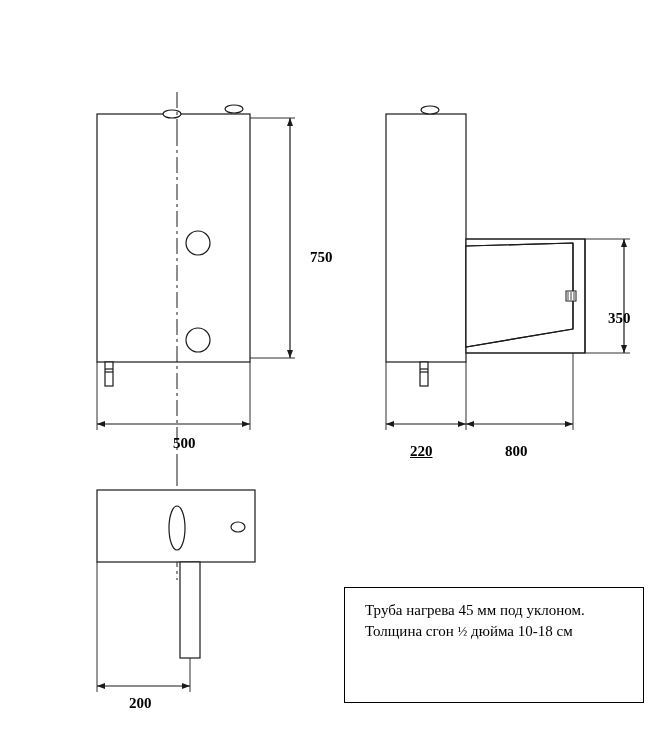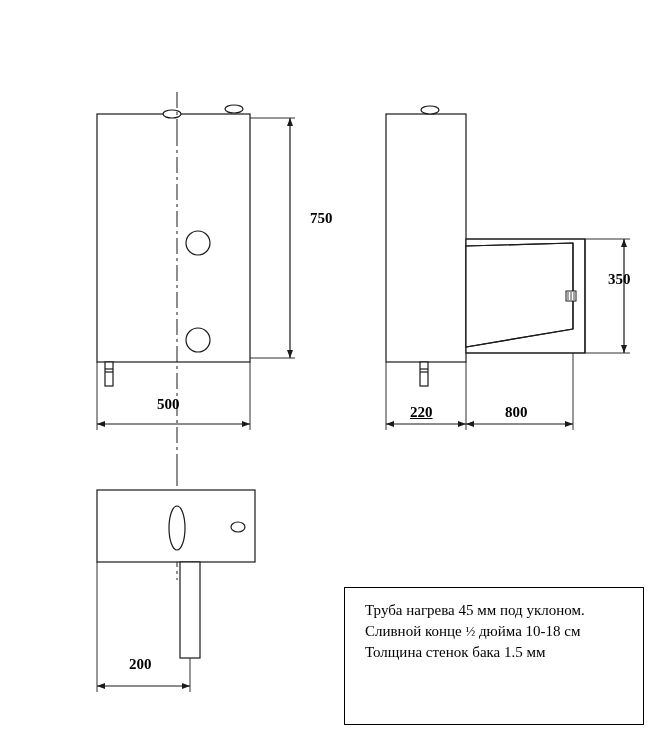--- a/index.html
+++ b/index.html
@@ -22,27 +22,28 @@
     width: 671px;
     height: 738px;
   }
   .dim-label {
     position: absolute;
     font-family: "Liberation Serif", serif;
     font-weight: bold;
     font-size: 15px;
     color: #000000;
     white-space: nowrap;
+    margin-top: 39px;
   }
   #notes-box {
     position: absolute;
     left: 344px;
     top: 587px;
     width: 300px;
-    height: 138px;
+    height: 116px;
     border: 1px solid #000000;
     box-sizing: border-box;
     background: #ffffff;
   }
   #notes-text {
     position: absolute;
     left: 20px;
     top: 12px;
     width: 272px;
     font-family: "Liberation Serif", serif;
@@ -163,25 +164,24 @@
       <line x1="190" y1="658" x2="190" y2="692" stroke-width="0.9"></line>
       <line x1="97" y1="686" x2="190" y2="686"></line>
       <path d="M 97 686 L 105 683 L 105 689 Z" fill="#1a1a1a" stroke="none"></path>
       <path d="M 190 686 L 182 683 L 182 689 Z" fill="#1a1a1a" stroke="none"></path>
     </g>
 
   </g>
 </svg>
 
 <div class="dim-label" style="left:310px; top:210px;">750</div>
-<div class="dim-label" style="left:157px; top:396px;">500</div>
+<div class="dim-label" style="left:173px; top:396px;">500</div>
 <div class="dim-label" style="left:608px; top:271px;">350</div>
 <div class="dim-label" style="left:410px; top:404px;text-decoration:underline;">220</div>
 <div class="dim-label" style="left:505px; top:404px;">800</div>
 <div class="dim-label" style="left:129px; top:656px;">200</div>
 
 <div id="notes-box">
   <div id="notes-text">
     <span class="note-line">Труба нагрева 45 мм под уклоном.</span>
-    <span class="note-line"><span>Сливной конце </span><span class="frac">½</span><span> дюйма 10-18 см</span></span>
-    <span class="note-line">Толщина стенок бака 1.5 мм</span>
+    <span class="note-line"><span>Толщина сгон </span><span class="frac">½</span><span> дюйма 10-18 см</span></span>
   </div>
 </div>
 
 </body></html>

